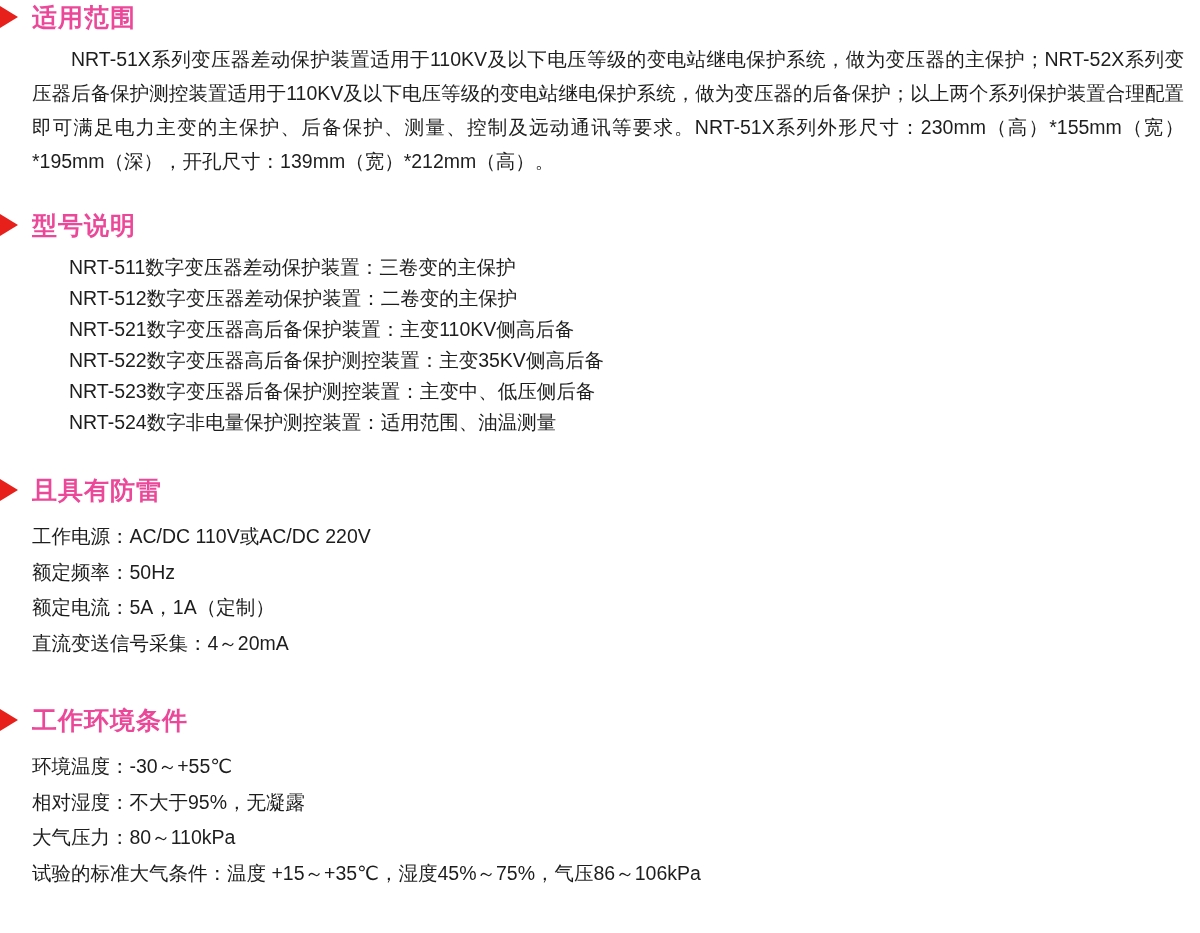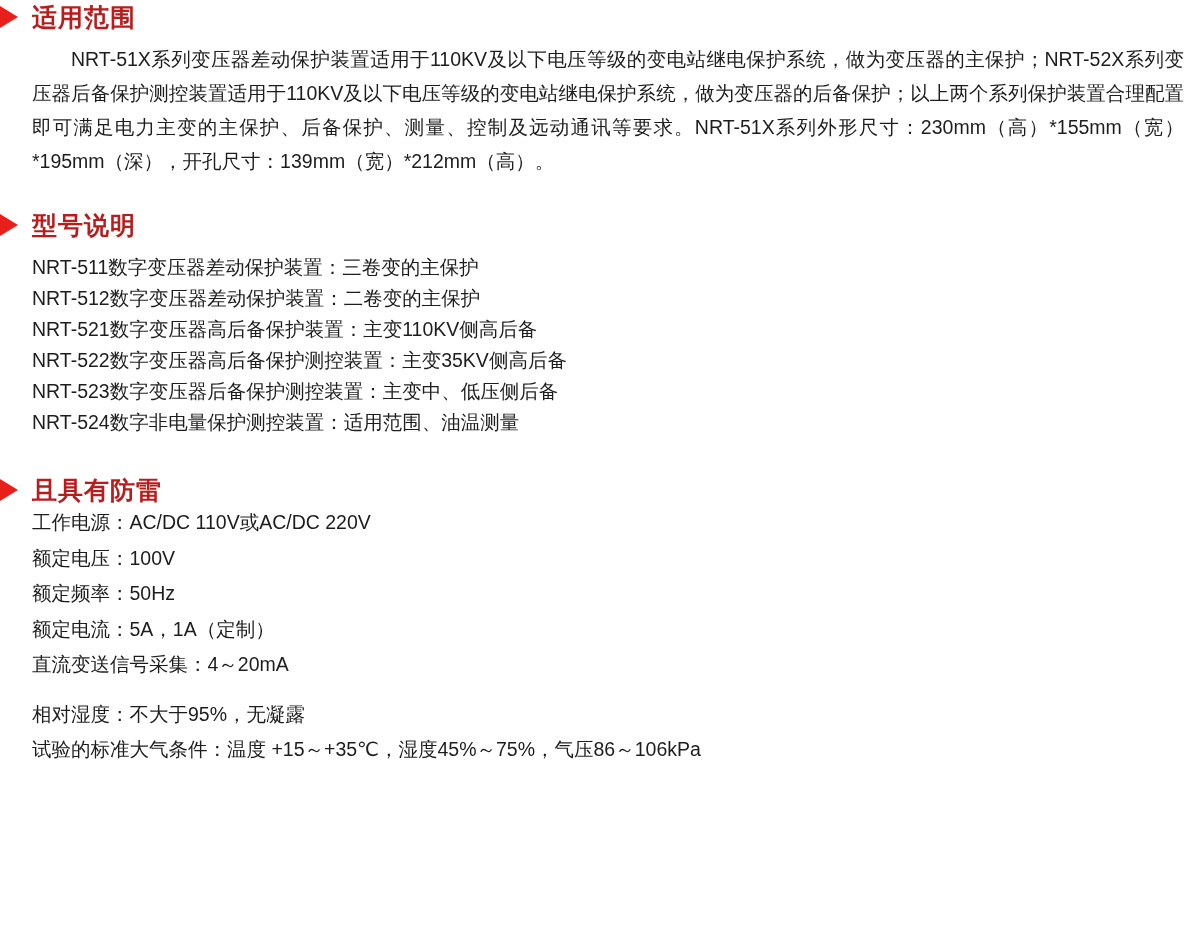--- a/index.html
+++ b/index.html
@@ -35,21 +35,21 @@
     border-top: 11px solid transparent;
     border-bottom: 11px solid transparent;
     border-left: 18px solid #e8201b;
     flex: 0 0 auto;
     margin-left: 0px;
   }
   .section-title {
     font-size: 25px;
     font-weight: bold;
     letter-spacing: 1px;
-    color: #b91c1c;
+    color: #ec4899;
     line-height: 1.2;
   }
   .body-block {
     font-size: 19.5px;
     line-height: 34px;
     color: #1d1d1d;
     padding-left: 32px;
     padding-right: 16px;
   }
   .para {
@@ -64,24 +64,24 @@
   }
   .list-loose .line {
     line-height: 35.5px;
   }
 
   
   #sec-scope .section-head { margin-top: 2px; }
   #sec-scope .body-block { margin-top: 10px; }
 
   #sec-model .section-head { margin-top: 32px; }
-  #sec-model .body-block { margin-top: 12px; }
+  #sec-model .body-block { margin-top: 12px; margin-left: 37px; }
 
   #sec-ratings .section-head { margin-top: 37px; }
-  #sec-ratings .body-block { }
+  #sec-ratings .body-block { margin-top: 14px; }
 
   #sec-env .section-head { margin-top: 44px; }
   #sec-env .body-block { margin-top: 14px; }
 </style>
 </head>
 <body>
 
 <div class="page">
 
   <div class="section" id="sec-scope">
@@ -109,27 +109,32 @@
     </div>
   </div>
 
   <div class="section" id="sec-ratings">
     <div class="section-head">
       <span class="tri" style="border-left-color: rgb(232, 32, 27);"></span>
       <span class="section-title">且具有防雷</span>
     </div>
     <div class="body-block lines list-loose">
       <div class="line">工作电源：AC/DC 110V或AC/DC 220V</div>
-      <div class="line">额定电压：100V</div>
       <div class="line">额定频率：50Hz</div>
       <div class="line">额定电流：5A，1A（定制）</div>
       <div class="line">直流变送信号采集：4～20mA</div>
     </div>
   </div>
 
   <div class="section" id="sec-env">
+    <div class="section-head">
+      <span class="tri" style="border-left-color: rgb(232, 32, 27);"></span>
+      <span class="section-title">工作环境条件</span>
+    </div>
     <div class="body-block lines list-loose">
+      <div class="line">环境温度：-30～+55℃</div>
       <div class="line">相对湿度：不大于95%，无凝露</div>
+      <div class="line">大气压力：80～110kPa</div>
       <div class="line">试验的标准大气条件：温度 +15～+35℃，湿度45%～75%，气压86～106kPa</div>
     </div>
   </div>
 
 </div>
 
 </body></html>

